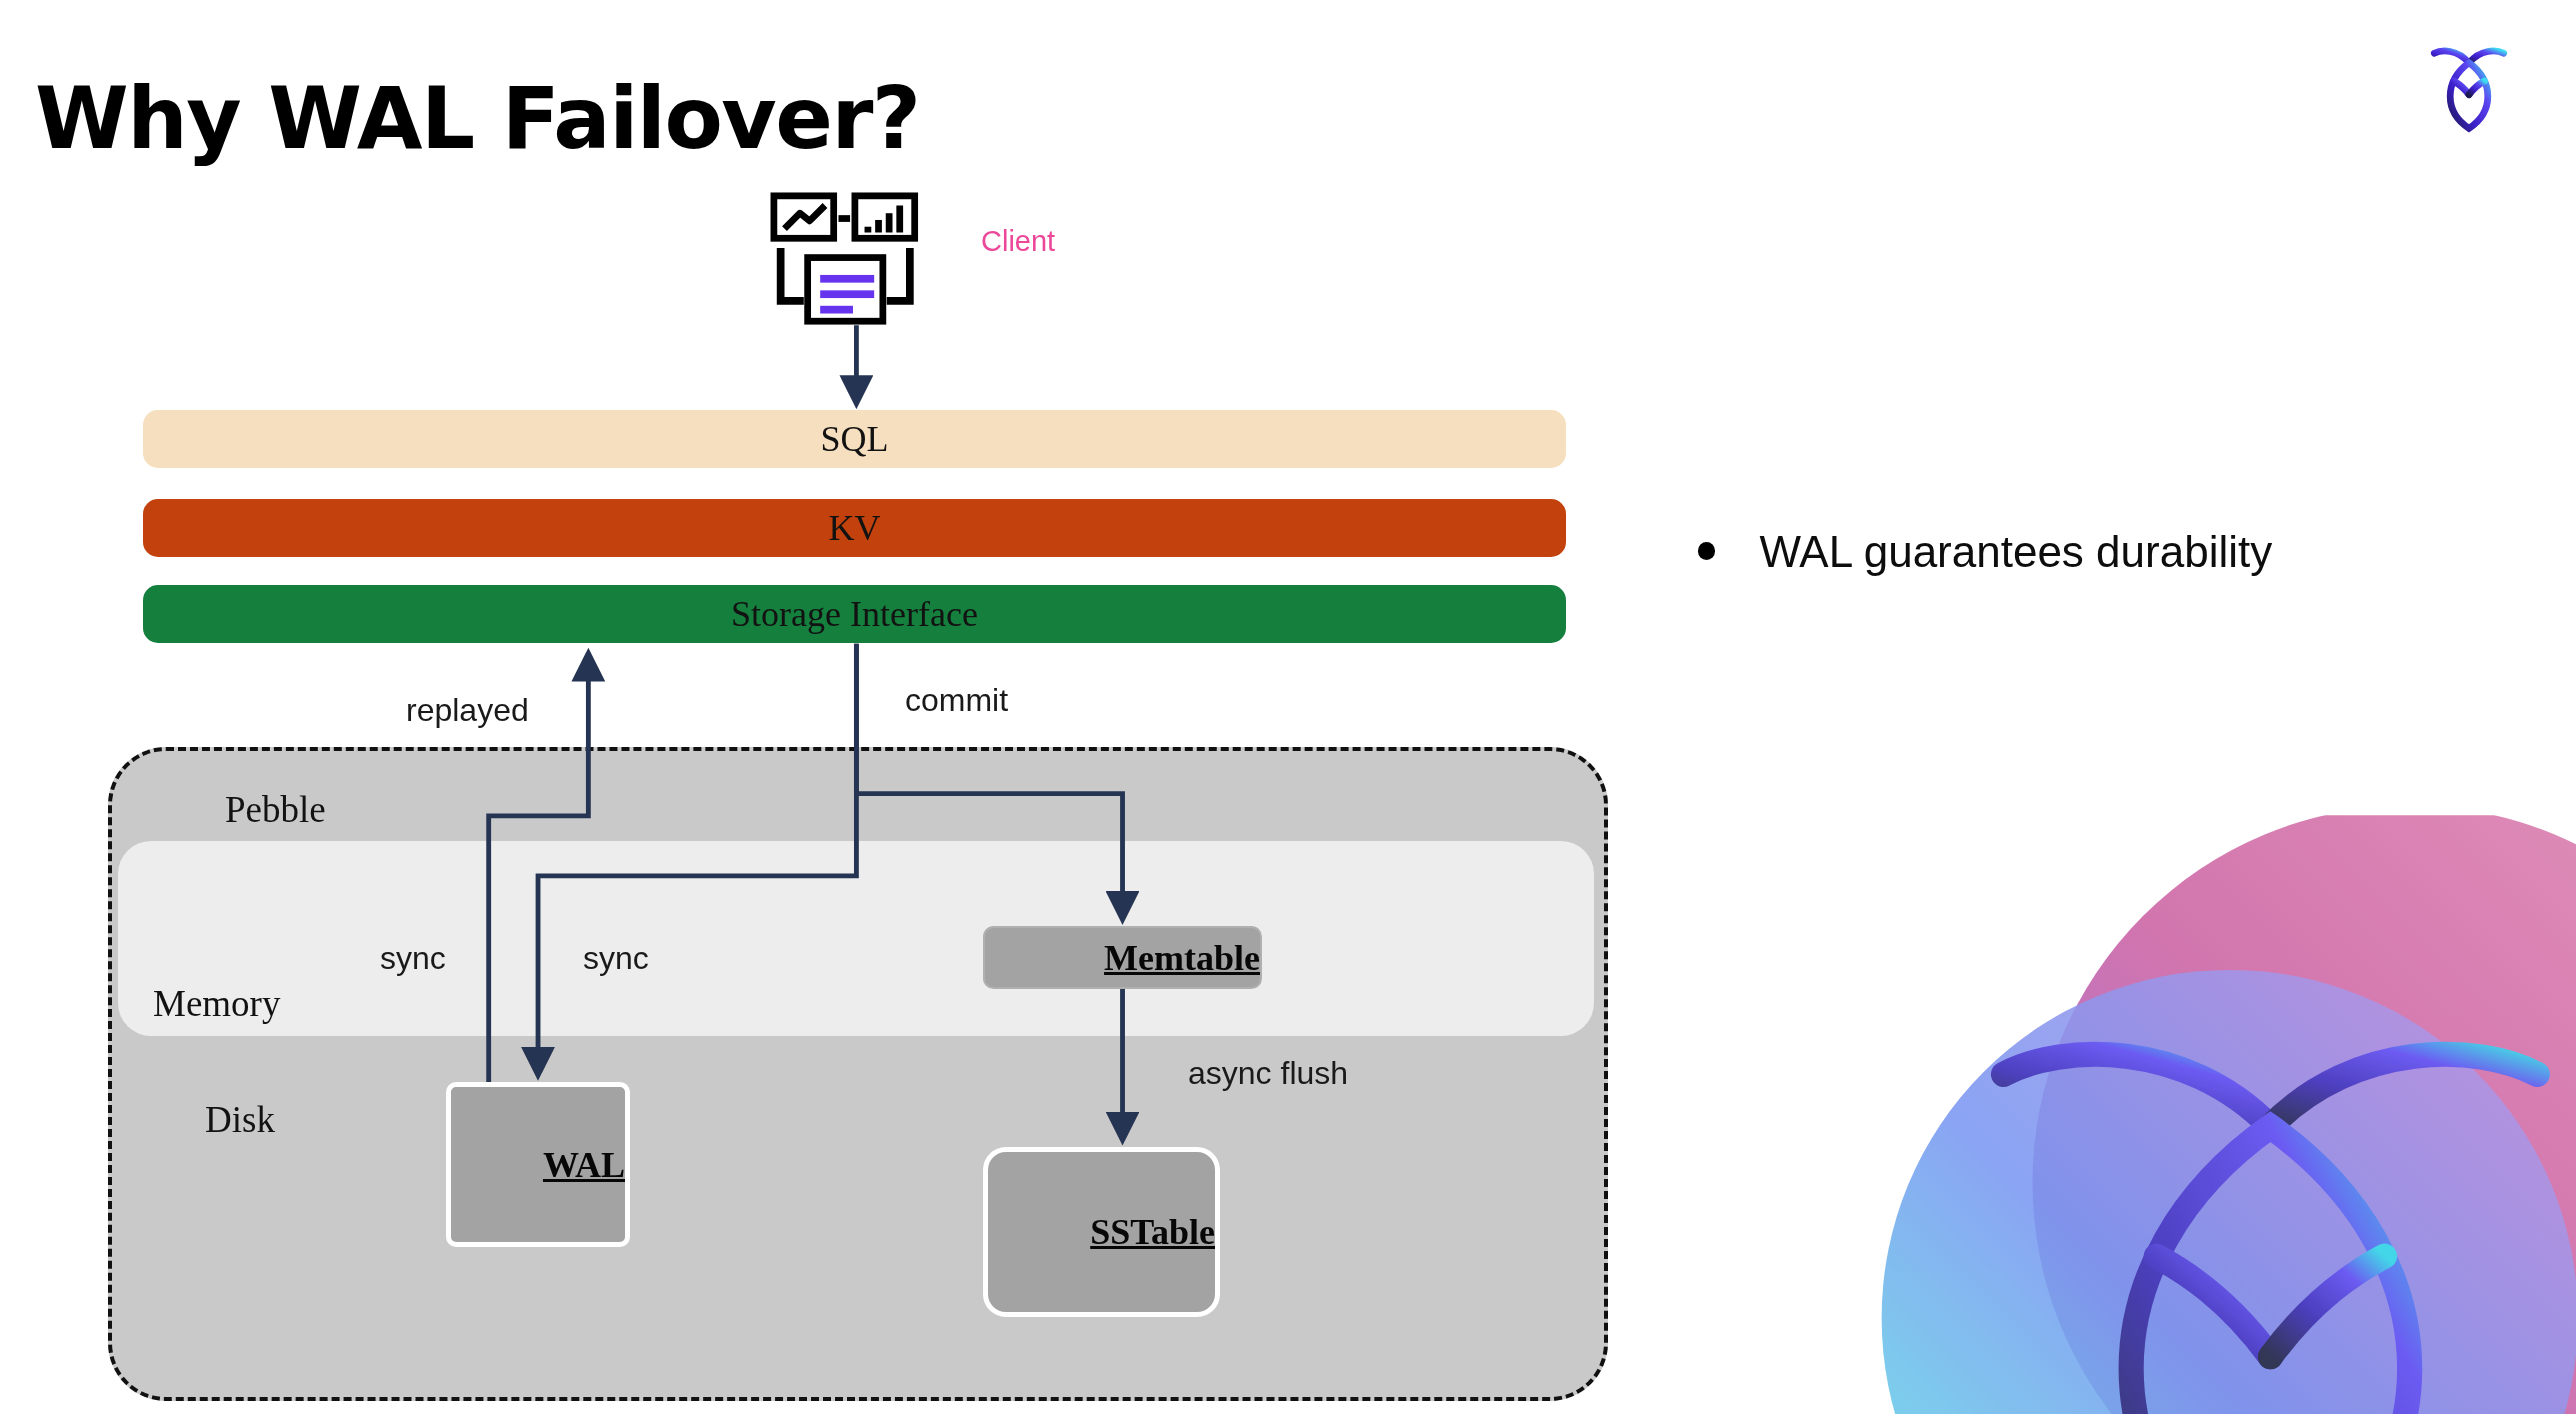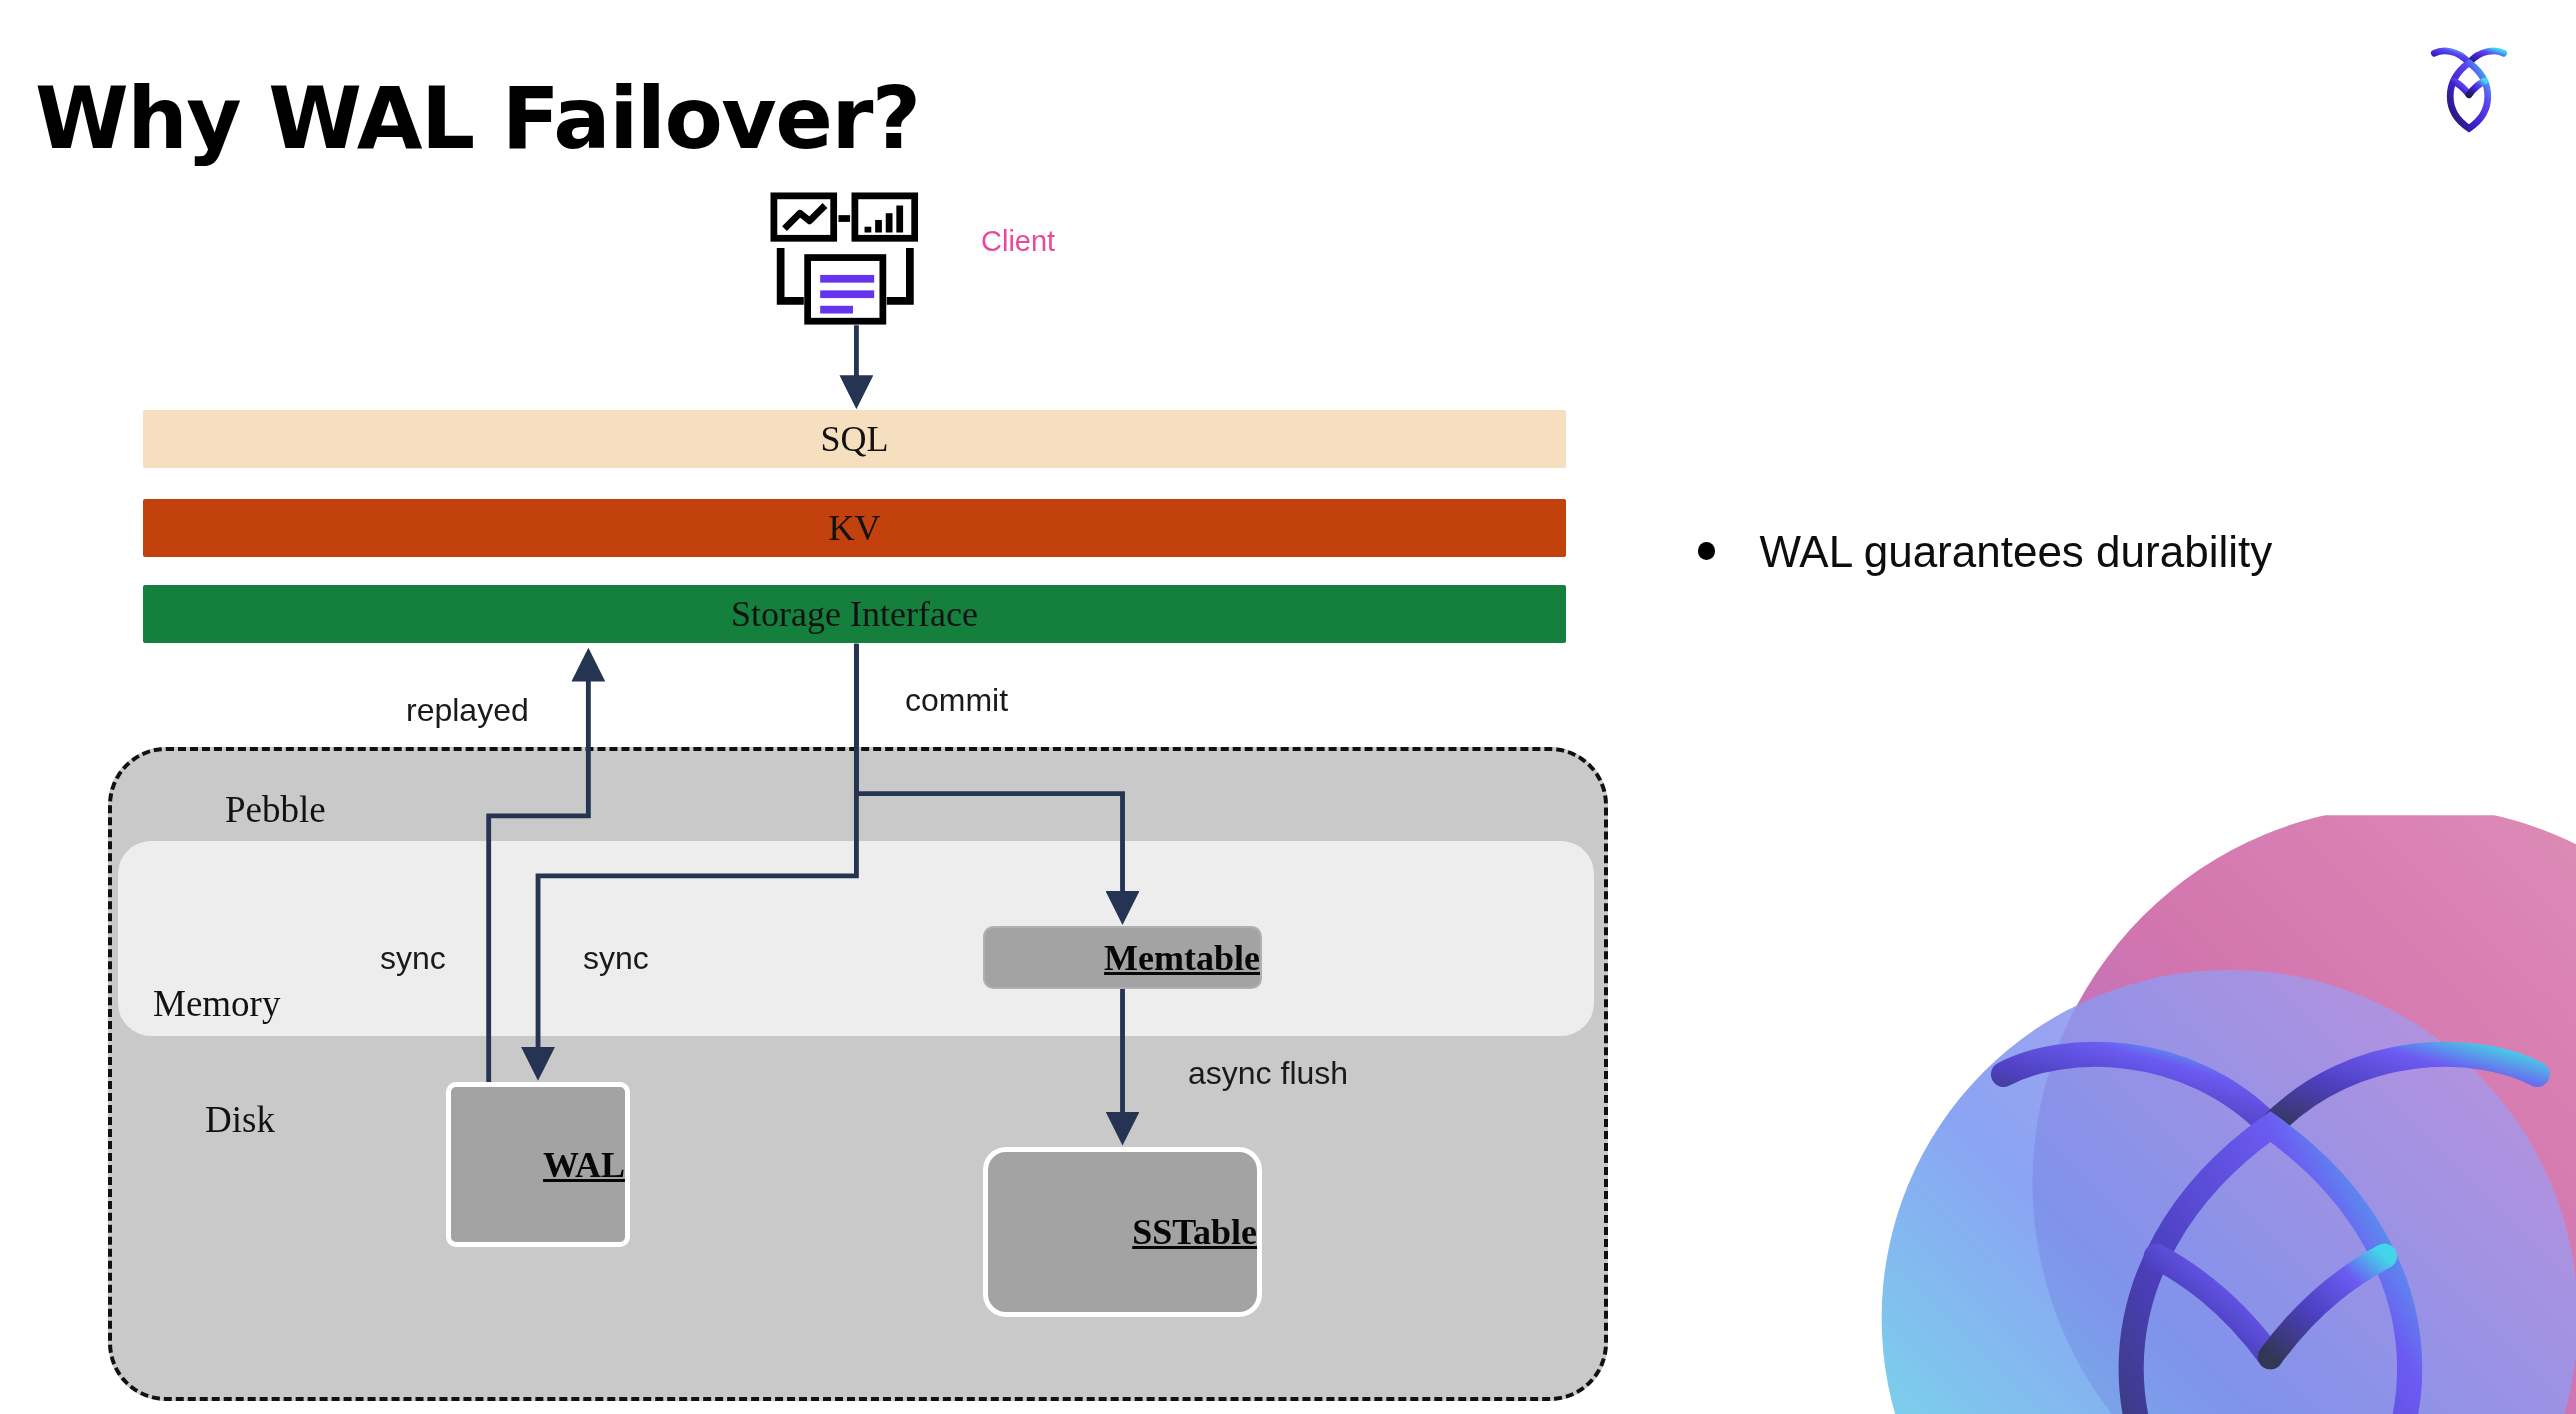--- a/index.html
+++ b/index.html
@@ -65,21 +65,21 @@
     color: #ec4899;
     white-space: nowrap;
   }
 
   
   .layer-bar {
     position: absolute;
     left: 143px;
     width: 1423px;
     height: 58px;
-    border-radius: 2px;
+    border-radius: 15px;
     display: flex;
     align-items: center;
     justify-content: center;
     font-family: "Liberation Serif", serif;
     font-size: 36px;
     color: #121212;
   }
   #bar-sql { top: 410px; background: #f6dfbe; }
   #bar-kv  { top: 499px; background: #c2410c; }
   #bar-si  { top: 585px; background: #15803d; }
@@ -152,21 +152,21 @@
   }
   #node-wal {
     left: 446px; top: 1082px;
     width: 184px; height: 165px;
     border-radius: 10px;
     border: 5.8px solid #ffffff;
     font-size: 36px;
   }
   #node-sstable {
     left: 983px; top: 1147px;
-    width: 279px; height: 170px;
+    width: 237px; height: 170px;
     border-radius: 23px;
     border: 5.8px solid #ffffff;
     font-size: 36px;
   }
 
   
   .edge-label {
     position: absolute;
     font-size: 32px;
     color: #1a1a1a;

